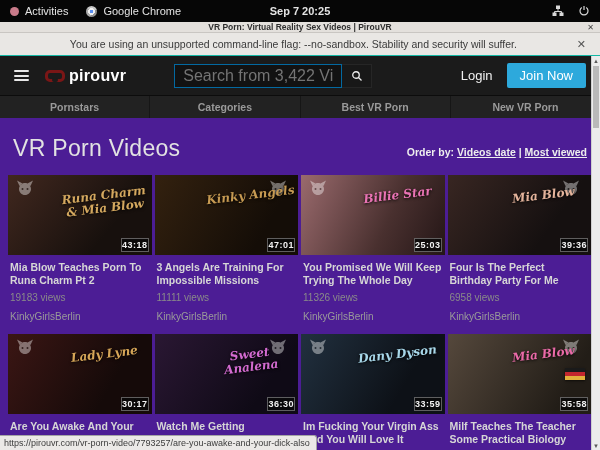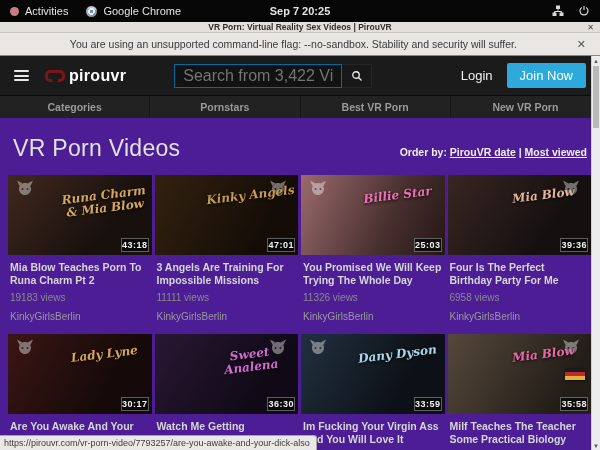--- a/index.html
+++ b/index.html
@@ -170,31 +170,31 @@
         </svg>
       </div>
     </div>
     <div class="hdr-right">
       <span class="login">Login</span>
       <button class="join" id="join-btn" style="background: rgb(45, 169, 220);">Join Now</button>
     </div>
   </div>
 
   <div class="nav">
+    <div class="nav-item">Pornstars</div>
     <div class="nav-item">Categories</div>
-    <div class="nav-item">Pornstars</div>
     <div class="nav-item">Best VR Porn</div>
     <div class="nav-item">New VR Porn</div>
   </div>
 
   <div class="page-head">
     <h1 class="page-title">VR Porn Videos</h1>
     <div class="order">
       <span>Order by:</span>
-      <a>PirouVR date</a>
+      <a>Videos date</a>
       <span>|</span>
       <a>Most viewed</a>
     </div>
   </div>
 
   <div class="grid">
 
     <div class="card">
       <div class="thumb">
         <svg class="wm" width="24" height="24" viewBox="0 0 24 24" fill="#fff">

